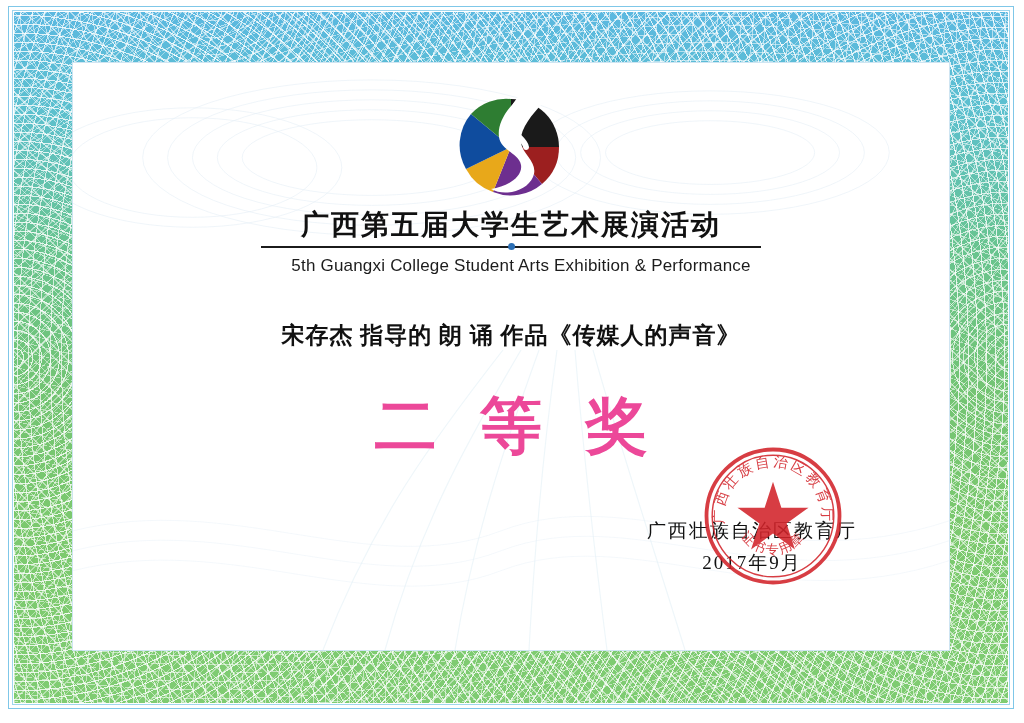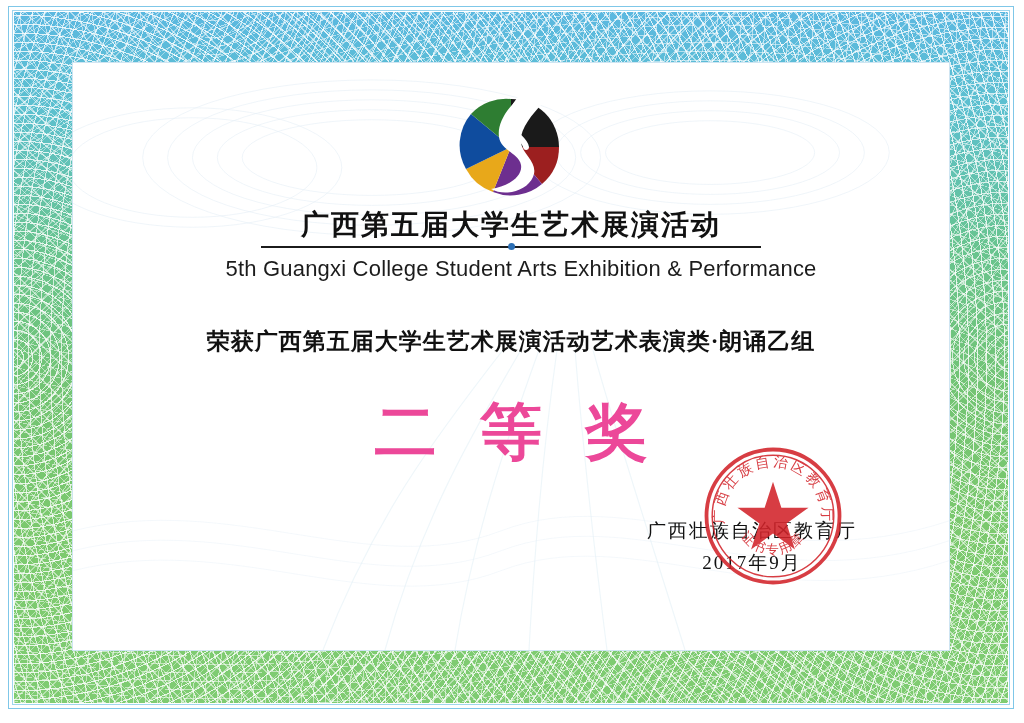--- a/index.html
+++ b/index.html
@@ -141,21 +141,21 @@
     left: 50%;
     top: -3px;
     width: 7px;
     height: 7px;
     margin-left: -3px;
     background: #2c6fb5;
     border-radius: 50%;
   }
   .title-en {
     font-family: "Liberation Sans", sans-serif;
-    font-size: 22px;
+    font-size: 17px;
     color: #1c1c1c;
     margin: 8px 0 0 0;
     letter-spacing: 0.2px;
     padding-left: 20px;
   }
 
   .body-lines {
     margin-top: 36px;
   }
   .body-line {
@@ -284,21 +284,21 @@
         </svg>
       </div>
 
       <div class="title-cn">广西第五届大学生艺术展演活动</div>
       <div class="title-underline">
         <span class="dot"></span>
       </div>
       <div class="title-en">5th Guangxi College Student Arts Exhibition &amp; Performance</div>
 
       <div class="body-lines">
-        <div class="body-line">荣获广西第五届大学生艺术展演活动艺术表演类·朗诵乙组</div>
+        <div class="body-line">宋存杰 指导的  朗 诵  作品《传媒人的声音》</div>
       </div>
 
       <div class="award">二 等 奖</div>
     </div>
 
     <div class="signature">
       <div class="issuer">广西壮族自治区教育厅</div>
       <div class="issue-date">2017年9月</div>
     </div>
 

